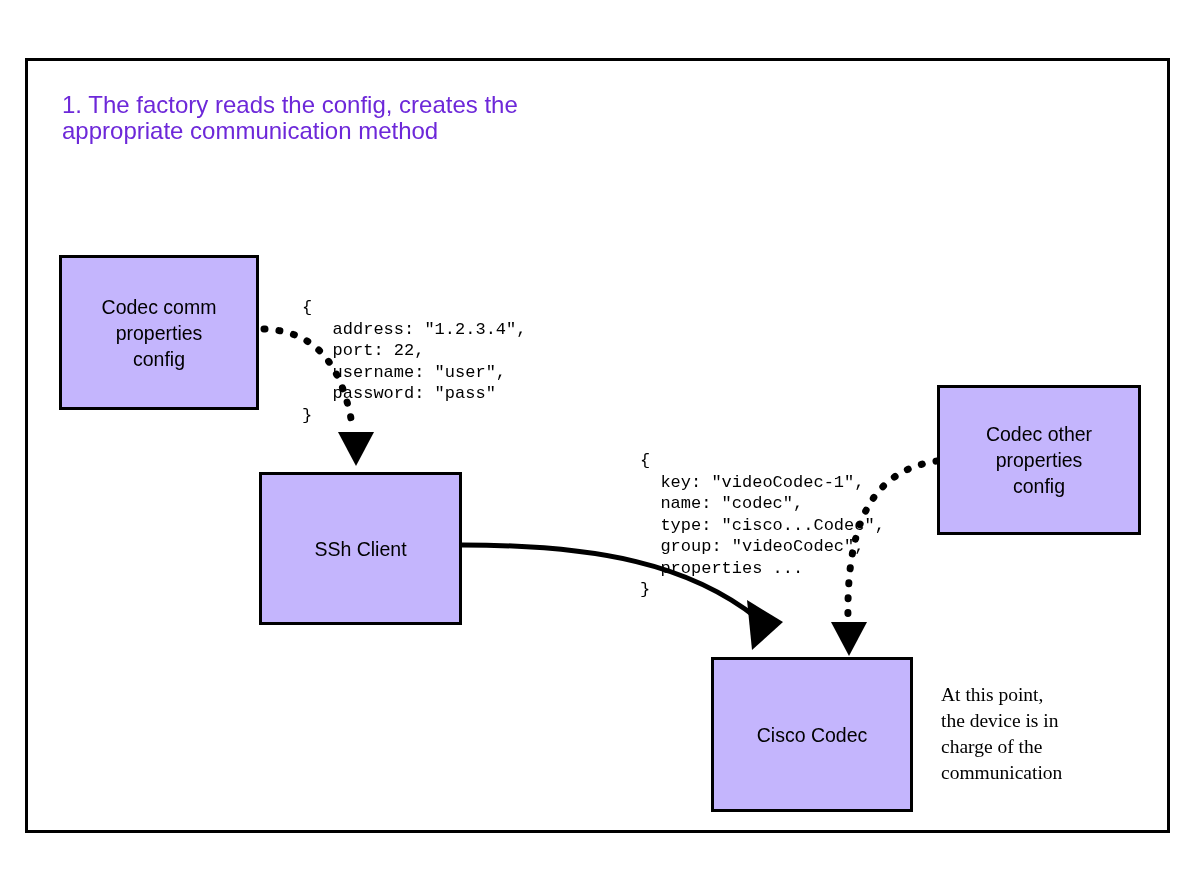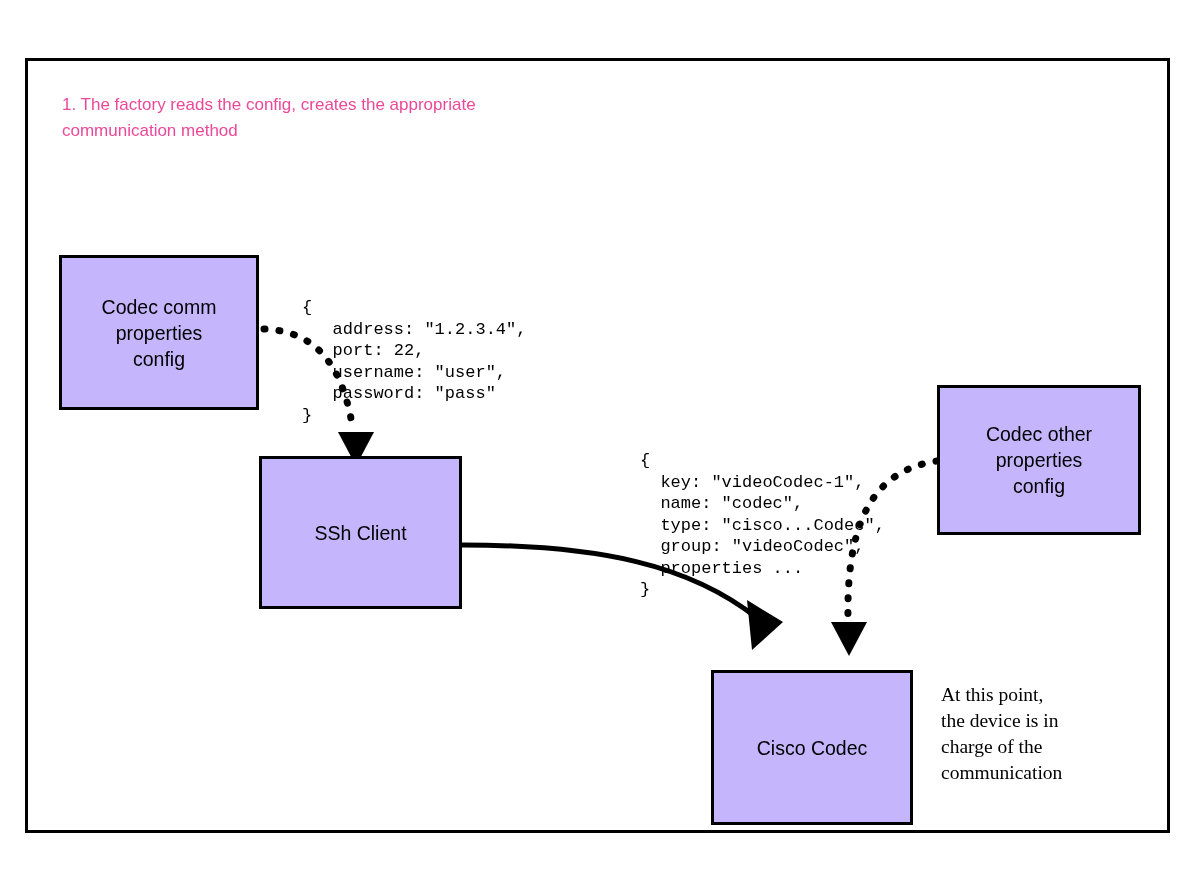--- a/index.html
+++ b/index.html
@@ -32,44 +32,44 @@
   svg.edges {
     position: absolute;
     left: 0;
     top: 0;
     width: 1200px;
     height: 880px;
     pointer-events: none;
   }
   .note {
     position: absolute;
-    font-size: 17px;
+    font-size: 24px;
     line-height: 26px;
-    color: #ec4899;
+    color: #6d28d9;
     white-space: pre-line;
   }
   .note-1 { left: 62px; top: 92px; width: 470px; }
   .note-2 { left: 665px; top: 92px; width: 470px; }
   .box {
     position: absolute;
     border: 3px solid #000000;
     box-sizing: border-box;
     background: #c4b5fd;
     display: flex;
     align-items: center;
     justify-content: center;
     text-align: center;
     font-size: 19.5px;
     line-height: 26px;
     white-space: pre-line;
   }
   .box-codec-comm-config { left: 59px; top: 255px; width: 200px; height: 155px; }
-  .box-ssh-client       { left: 259px; top: 456px; width: 203px; height: 153px; }
+  .box-ssh-client       { left: 259px; top: 472px; width: 203px; height: 153px; }
   .box-codec-other-config { left: 937px; top: 385px; width: 204px; height: 150px; }
-  .box-cisco-codec      { left: 711px; top: 657px; width: 202px; height: 155px; margin-top: 13px; }
+  .box-cisco-codec      { left: 711px; top: 657px; width: 202px; height: 155px; }
   .code {
     position: absolute;
     font-family: "Liberation Mono", monospace;
     font-size: 17px;
     line-height: 21.5px;
     color: #000000;
     white-space: pre;
   }
   .code-comm { left: 302px; top: 297px; }
   .code-other { left: 640px; top: 450px; }

